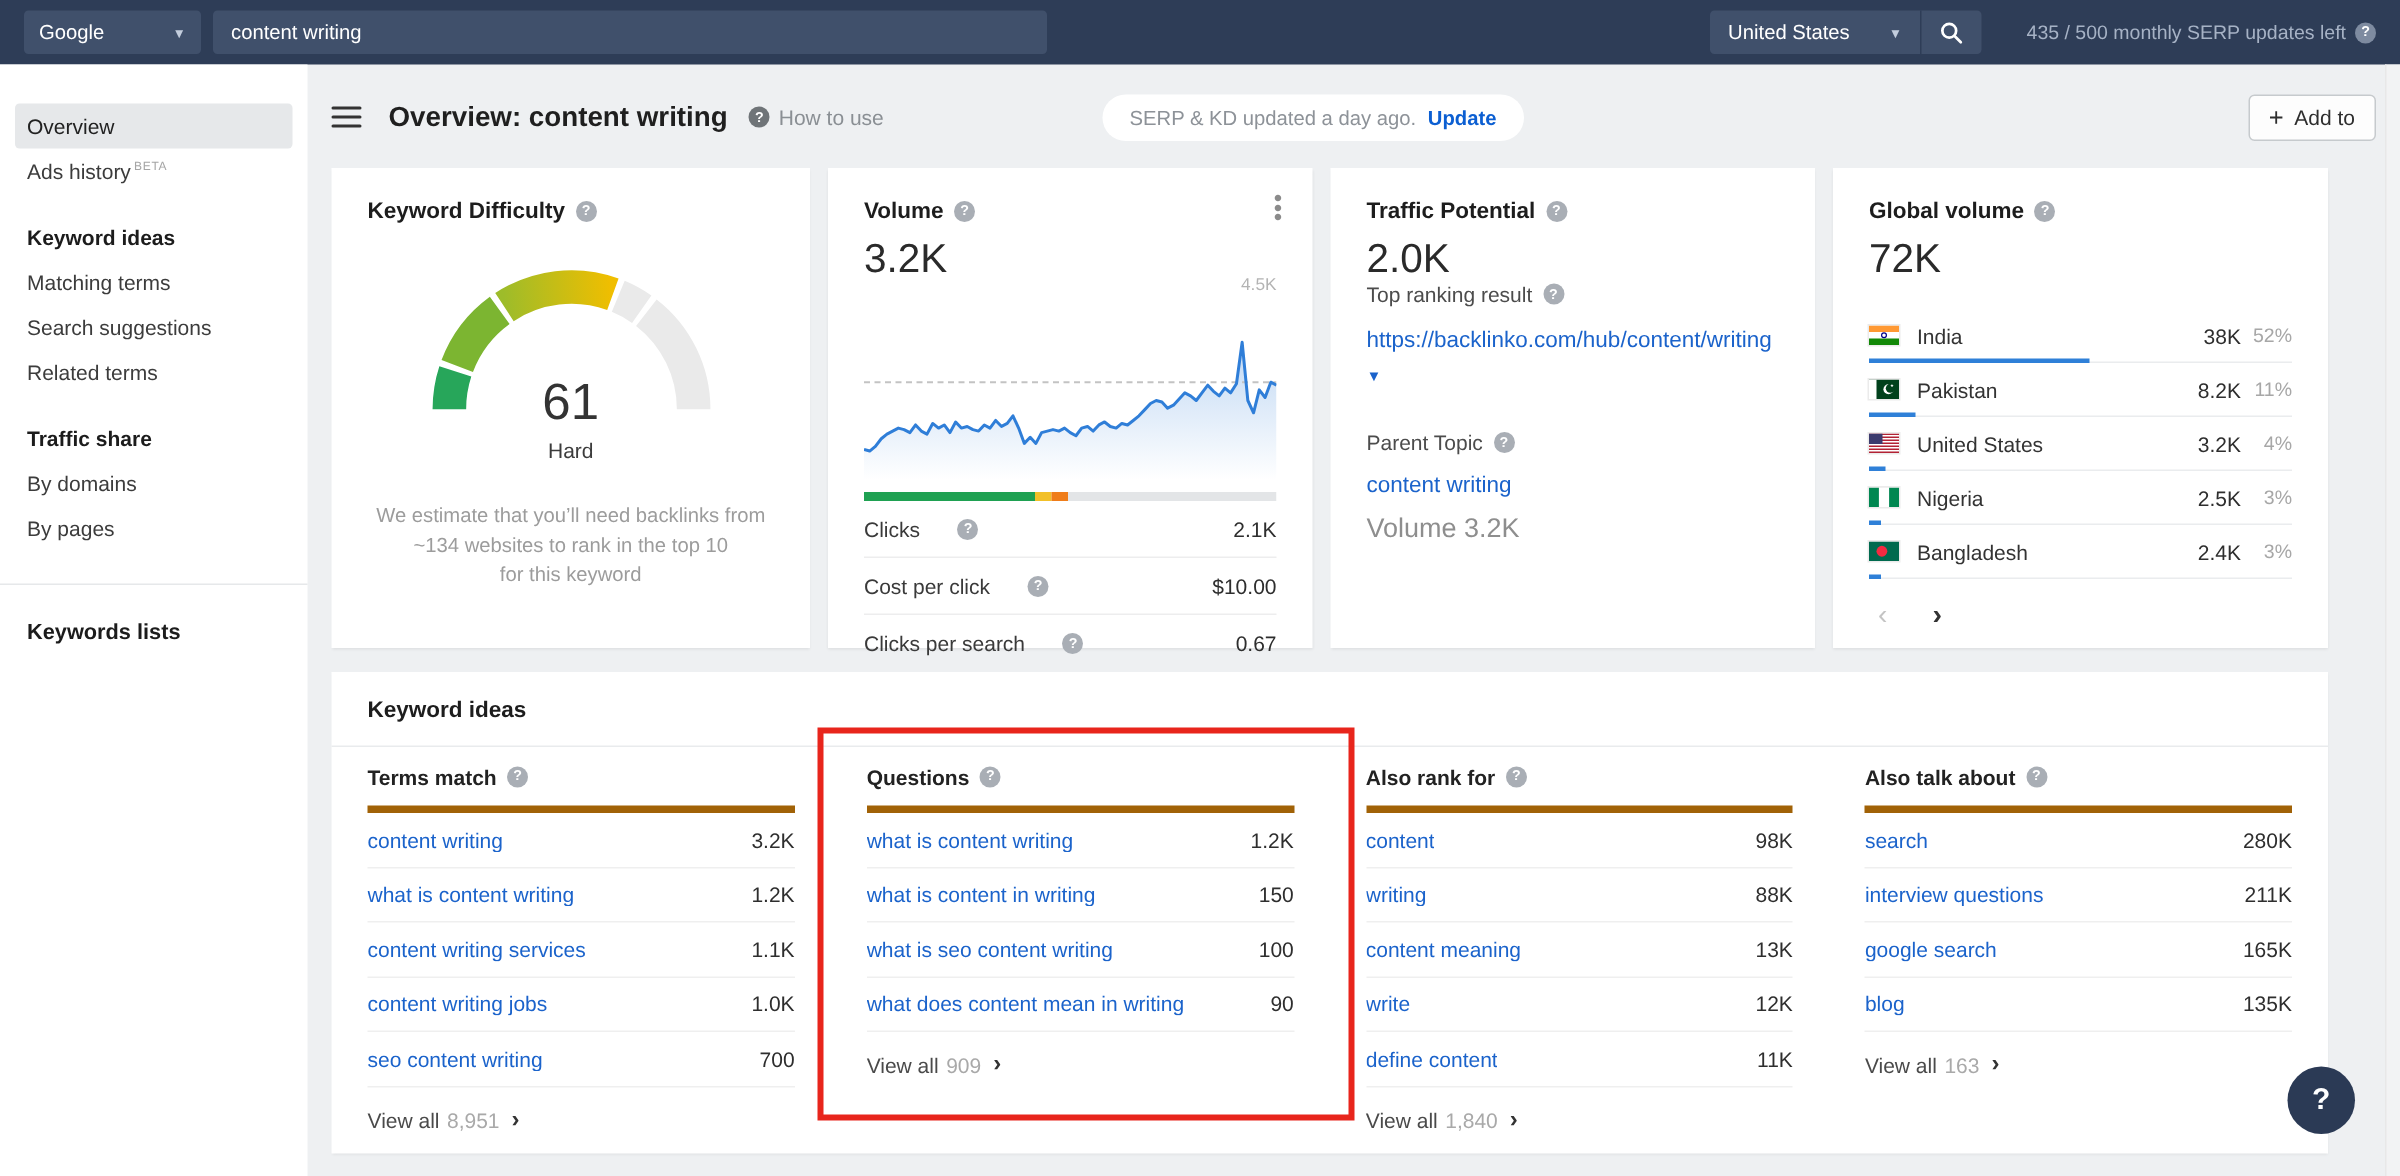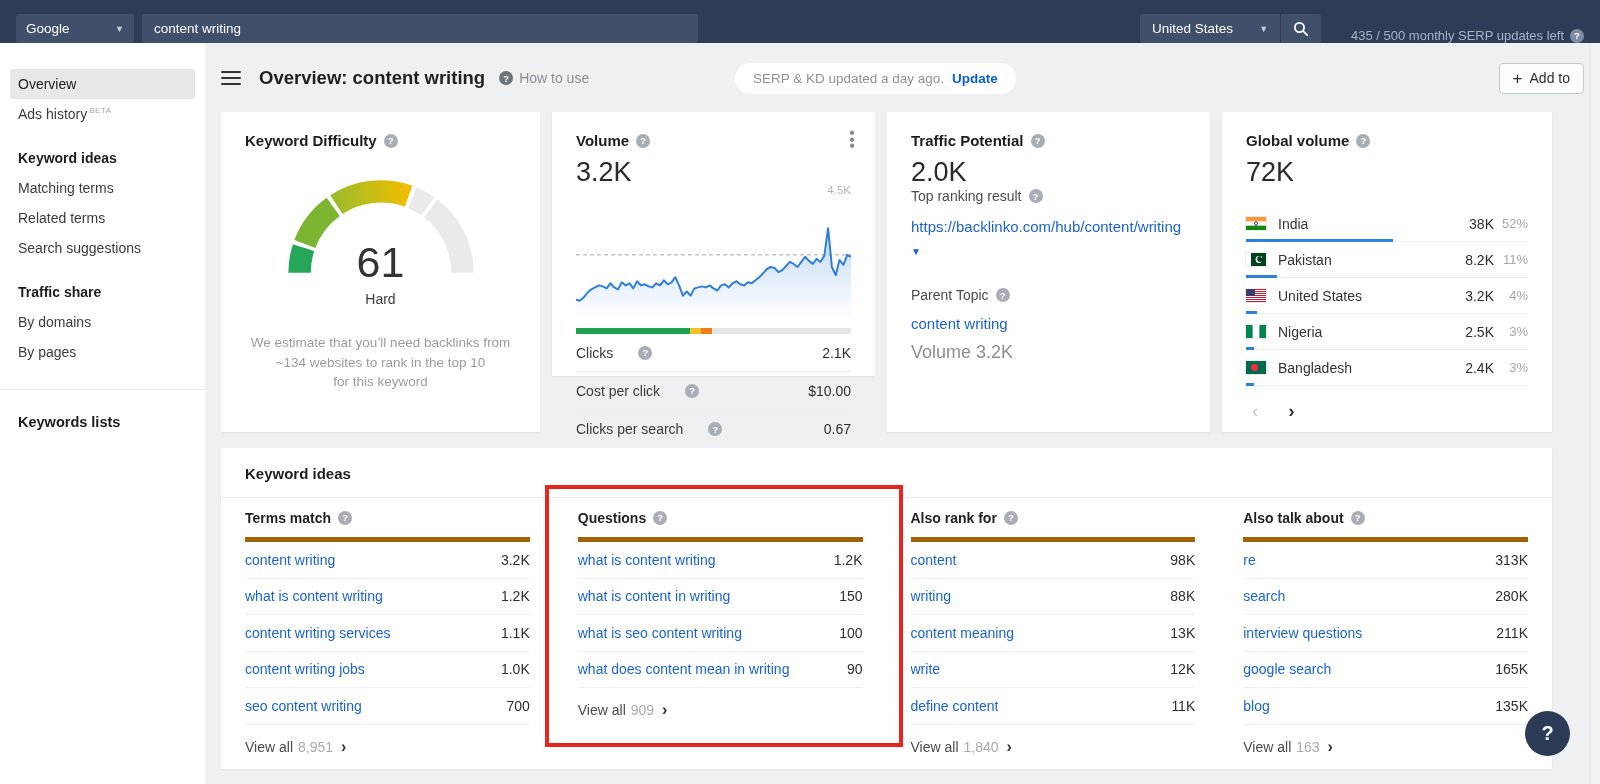--- a/index.html
+++ b/index.html
@@ -1,20 +1,20 @@
 <!DOCTYPE html>
 <html><head>
 <meta charset="utf-8">
 <style>
   * { margin:0; padding:0; box-sizing:border-box; }
   html,body { width:1600px; height:784px; overflow:hidden; }
   body { font-family:"Liberation Sans","DejaVu Sans",sans-serif; background:#eef0f2; position:relative; color:#333; }
 
   
-  .topbar { height:43px; background:#2e3d57; display:flex; align-items:flex-end; padding:0 16px; gap:8px; }
+  .topbar { height:43px; background:#2e3d57; display:flex; align-items:center; padding:0 16px; gap:8px; }
   .tb-box { background:#40506b; border-radius:3px; height:29px; display:flex; align-items:center; color:#fff; font-size:13.5px; }
   .tb-engine { width:118px; padding:0 10px; justify-content:space-between; cursor:pointer; }
   .tb-input { flex:0 0 556px; padding:0 12px; }
   .tb-spacer { flex:1; }
   .caret { font-size:9px; color:#c3cddd; }
   .tb-country-group { display:flex; align-items:center; background:#40506b; border-radius:3px; height:29px; margin-left:4px; }
   .tb-country { display:flex; align-items:center; gap:26px; padding:0 12px; color:#fff; font-size:13.5px; cursor:pointer; }
   .tb-sep { width:1px; height:29px; background:#2e3d57; }
   .tb-search-btn { width:40px; height:29px; display:flex; align-items:center; justify-content:center; cursor:pointer; }
   .tb-quota { color:#a6b2c5; font-size:13px; margin-left:22px; display:flex; align-items:center; gap:6px; }
@@ -40,27 +40,27 @@
   .update-pill { position:absolute; left:530px; background:#fff; border-radius:999px; padding:8px 18px; font-size:13.5px; color:#8d9298; cursor:default; }
   .update-link { color:#0c5fd2; font-weight:bold; margin-left:4px; cursor:pointer; }
   .addto-btn { margin-left:auto; background:#fdfdfd; border:1px solid #c6cacd; border-radius:4px; padding:6px 13px; font-size:14px; color:#2e2e2e; display:flex; align-items:center; gap:7px; cursor:pointer; }
   .plus { font-size:17px; line-height:1; color:#2e2e2e; }
 
   
   .card { position:absolute; background:#fff; box-shadow:0 1px 2px rgba(0,0,0,.07); }
   .card-title { font-size:15px; font-weight:bold; color:#1d1d1d; display:flex; align-items:center; gap:7px; }
   .big-val { font-size:27px; color:#2a2a2a; margin-top:8px; }
   #card-kd { left:221px; top:112px; width:319px; height:320px; padding:20px 24px; }
-  #card-vol { left:552px; top:112px; width:323px; height:264px; padding:20px 24px; position:absolute; }
+  #card-vol { left:552px; top:112px; width:323px; height:320px; padding:20px 24px; position:absolute; }
   #card-tp { left:887px; top:112px; width:323px; height:320px; padding:20px 24px; }
   #card-gv { left:1222px; top:112px; width:330px; height:320px; padding:20px 24px; }
 
   
   .gauge-wrap { width:212px; margin:22px auto 0 auto; position:relative; text-align:center; }
-  .gauge-num { position:absolute; left:0; right:0; bottom:2px; font-size:43px; color:#333; }
+  .gauge-num { position:absolute; left:0; right:0; bottom:2px; font-size:34px; color:#333; }
   .gauge-label { text-align:center; font-size:14px; color:#3c3c3c; margin-top:2px; }
   .kd-note { margin-top:26px; text-align:center; font-size:13.5px; color:#9c9c9c; line-height:1.45; }
 
   
   .kebab { position:absolute; right:16px; top:18px; color:#8b8b8b; font-size:16px; letter-spacing:0; line-height:.42; text-align:center; width:14px; cursor:pointer; }
   .peak-label { position:absolute; right:24px; top:72px; font-size:11.5px; color:#b3b3b3; }
   .spark-wrap { margin-top:22px; height:112px; }
   .clicks-bar { display:flex; height:6px; margin-top:6px; overflow:hidden; }
   .vm-row { display:flex; align-items:center; justify-content:space-between; height:38px; border-bottom:1px solid #ededee; font-size:14px; }
   .vm-row:last-child { border-bottom:none; }
@@ -138,22 +138,22 @@
   </div>
 </div>
 
 <div class="sidebar">
   <div class="sb-item selected">Overview</div>
   <div class="sb-item">
     <span>Ads history</span><span class="sb-beta">BETA</span>
   </div>
   <div class="sb-header">Keyword ideas</div>
   <div class="sb-item">Matching terms</div>
+  <div class="sb-item">Search suggestions</div>
   <div class="sb-item">Related terms</div>
-  <div class="sb-item">Search suggestions</div>
   <div class="sb-header">Traffic share</div>
   <div class="sb-item">By domains</div>
   <div class="sb-item">By pages</div>
   <div class="sb-divider"></div>
   <div class="sb-footer-header">Keywords lists</div>
 </div>
 
 <div class="page-header">
   <div class="hamburger">
       <span></span>
@@ -473,24 +473,20 @@
       <span class="chev">›</span>
     </div>
   </div>
 
   <div class="ki-col">
     <div class="ki-col-header">
       <span class="ki-col-title">Also talk about</span>
       <span class="qicon">?</span>
     </div>
     <div class="ki-rows">
-  <div class="ki-row">
-    <a class="kw">re</a>
-    <span class="vol">313K</span>
-  </div>
 
   <div class="ki-row">
     <a class="kw">search</a>
     <span class="vol">280K</span>
   </div>
 
   <div class="ki-row">
     <a class="kw">interview questions</a>
     <span class="vol">211K</span>
   </div>

